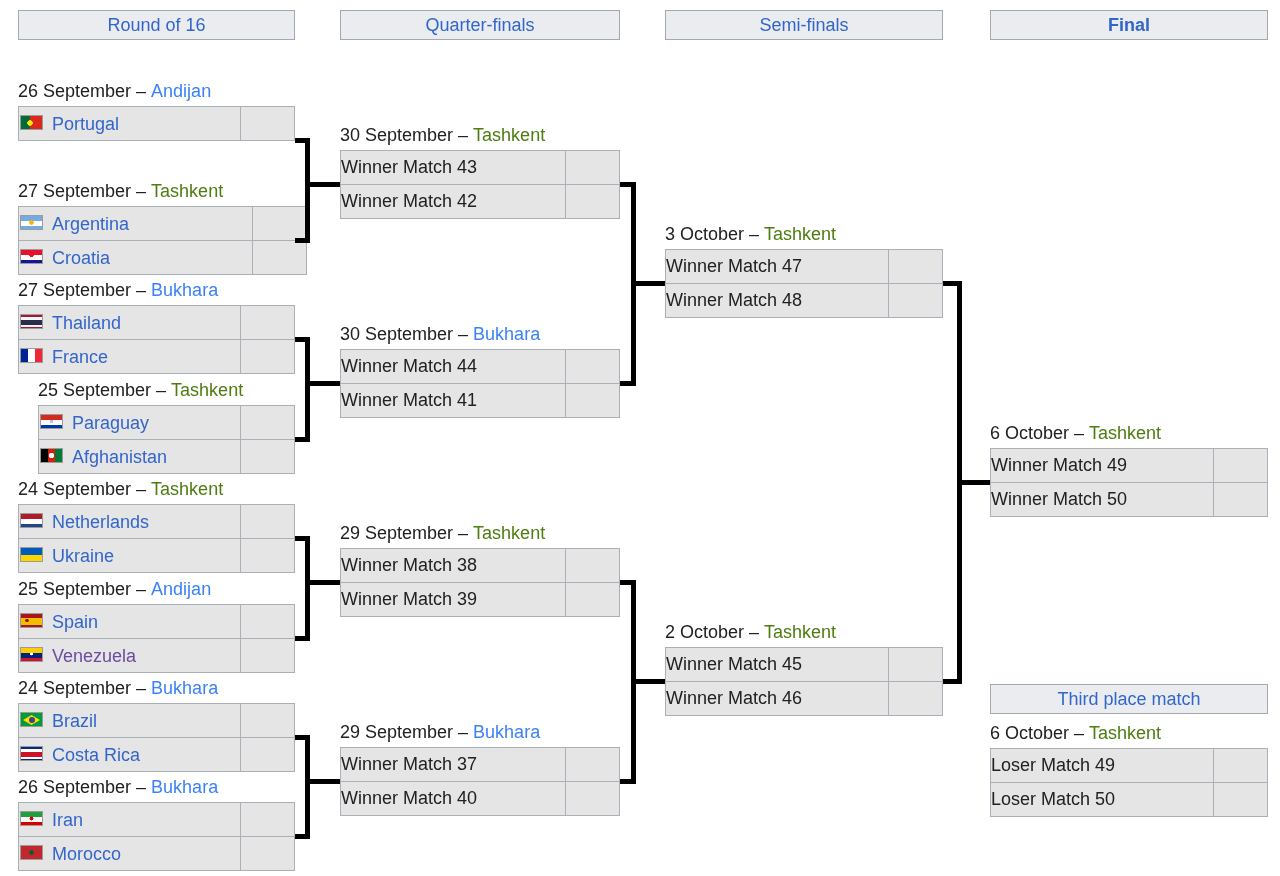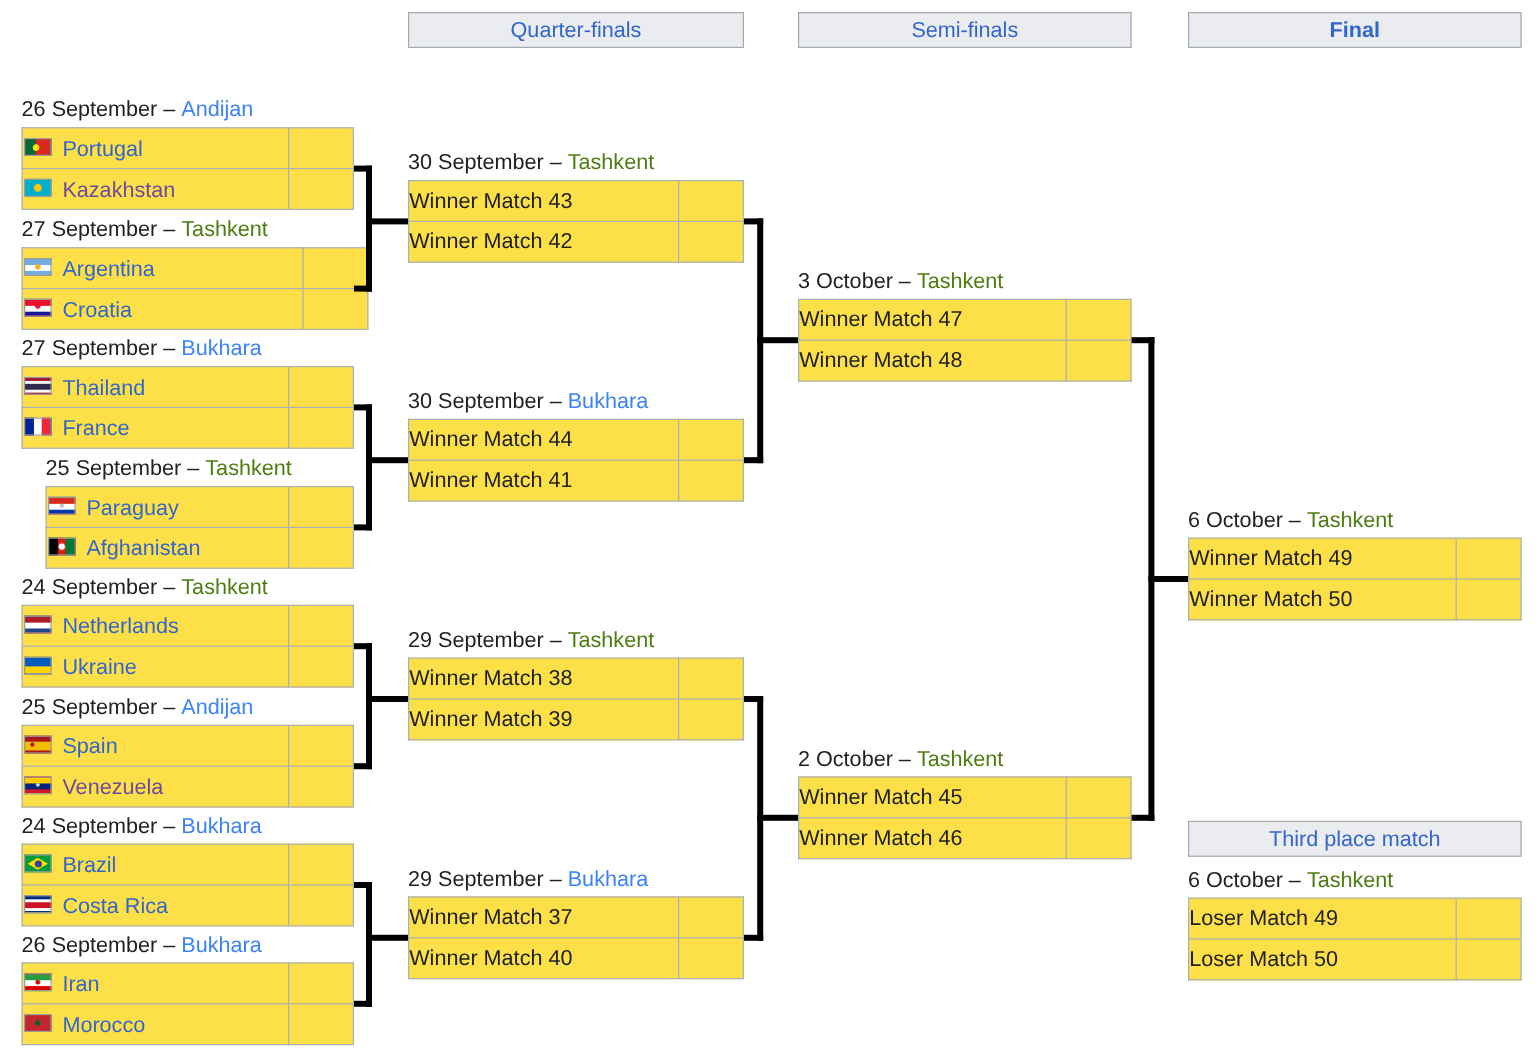--- a/index.html
+++ b/index.html
@@ -13,21 +13,21 @@
   .col-header a { font-size:18px; color:#3366cc; text-decoration:none; }
 
   
   .match { position:absolute; }
   .match-date { height:24px; line-height:24px; margin-bottom:3px; font-size:18px;
     color:#202122; white-space:nowrap; }
   .date-prefix { margin-right:5px; }
   .city[data-linked="true"] { color:#4d7c0f; cursor:pointer; }
   .city[data-linked="false"] { color:#3b82f6; }
 
-  table.bracket-table { border-collapse:collapse; width:100%; background:#fde047;
+  table.bracket-table { border-collapse:collapse; width:100%; background:#e5e5e5;
     table-layout:fixed; }
   table.bracket-table td { border:1px solid #aab0b8; height:34px; padding:0;
     font-size:18px; color:#202122; vertical-align:middle; }
   td.score-cell { width:54px; }
   td.team-cell  { padding-left:5px; white-space:nowrap; }
   td.plain-cell { padding-left:8px; white-space:nowrap; }
 
   a.team-link { color:#3366cc; text-decoration:none; vertical-align:middle; }
   a.team-link[data-visited="true"] { color:#6b4ba1; }
 
@@ -55,42 +55,41 @@
   [data-flag="ma"]{background:radial-gradient(circle at 50% 50%,#006233 0 2px,transparent 2.5px),#c1272d;}
 
   
   .line { position:absolute; background:#000000; }
 </style>
 </head>
 <body>
 
 <div id="bracket">
 
+  <div class="col-header" style="left:18px;width:277px;">
+    <a href="#">Round of 16</a>
+  </div>
   <div class="col-header" style="left:340px;width:280px;">
     <a href="#">Quarter-finals</a>
   </div>
   <div class="col-header" style="left:665px;width:278px;">
     <a href="#">Semi-finals</a>
   </div>
   <div class="col-header" style="left:990px;width:278px;font-weight:bold;">
     <a href="#">Final</a>
   </div>
 
   <div class="match" style="left:18px;top:79px;width:277px;">
     <div class="match-date">
       <span class="date-prefix">26 September –</span><span class="city" data-linked="false">Andijan</span>
     </div>
     <table class="bracket-table">
       <tbody>
           <tr>
         <td class="team-cell"><span class="flag" data-flag="pt"></span><a href="#" class="team-link" data-visited="false">Portugal</a></td>
-        <td class="score-cell"></td>
-      </tr>
-      <tr>
-        <td class="team-cell"><span class="flag" data-flag="kz"></span><a href="#" class="team-link" data-visited="true">Kazakhstan</a></td>
         <td class="score-cell"></td>
       </tr>
     </tbody>
       </table>
   </div>
 
   <div class="match" style="left:18px;top:179px;width:289px;">
     <div class="match-date">
       <span class="date-prefix">27 September –</span><span class="city" data-linked="true">Tashkent</span>
     </div>

